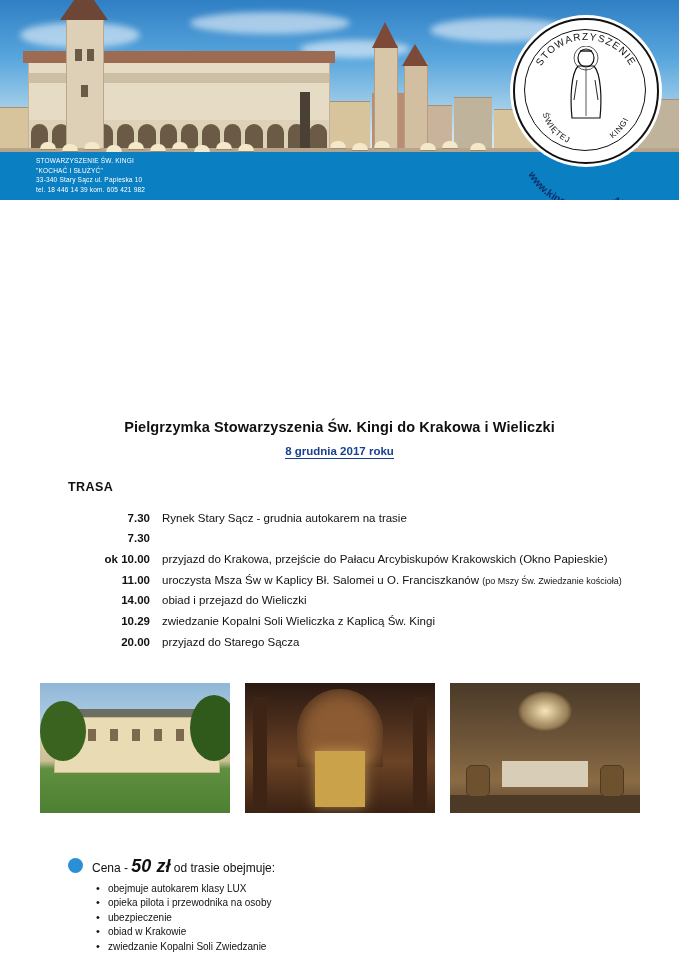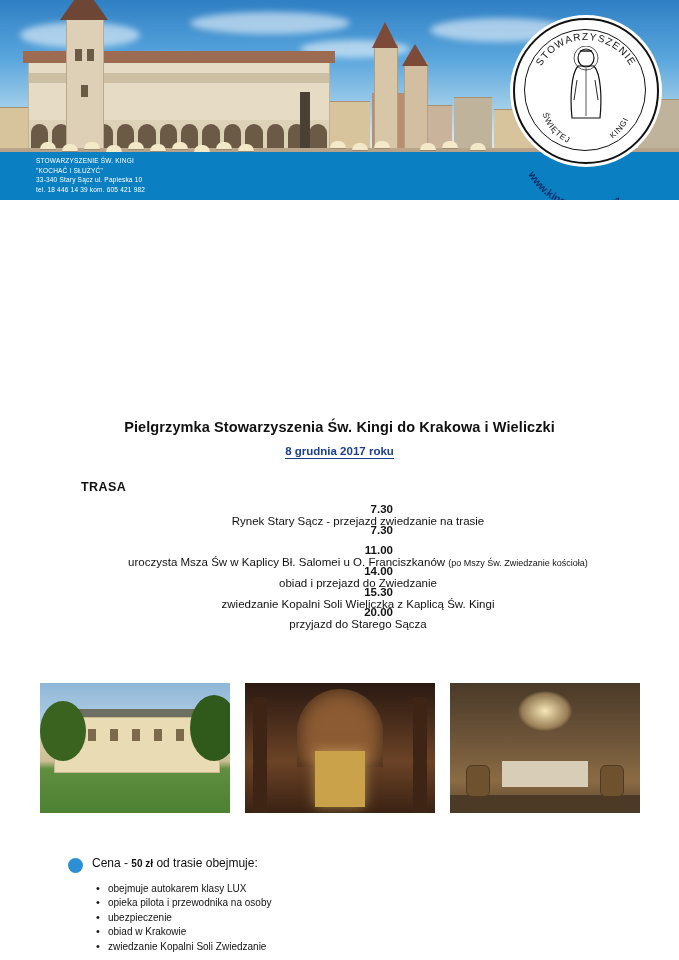--- a/index.html
+++ b/index.html
@@ -240,37 +240,36 @@
     color: #1a3f8f;
     font-weight: bold;
   }
   .subtitle span {
     border-bottom: 1px solid #1a3f8f;
     padding-bottom: 1px;
   }
 
   .trasa-head {
     position: absolute;
-    left: 81px; top: 280px;
+    left: 68px; top: 280px;
     font-size: 12.5px;
     font-weight: bold;
     letter-spacing: 0.4px;
     color: #111;
   }
 
   .schedule {
     position: absolute;
     left: 68px; top: 303px;
     width: 580px;
   }
   .srow {
     display: flex;
-    align-items: center;
+    align-items: flex-end;
     height: 20.7px;
-    flex-direction: column;
   }
   .stime {
     width: 82px;
     text-align: right;
     padding-right: 12px;
     font-size: 11.5px;
     font-weight: bold;
     color: #111;
     flex: none;
   }
@@ -357,21 +356,21 @@
     width: 15px; height: 15px;
     border-radius: 50%;
     background: #2b8fd6;
   }
   .price-line {
     position: absolute;
     left: 92px; top: 656px;
     font-size: 12px;
     color: #111;
   }
-  .price-line b { font-size: 10px; }
+  .price-line b { font-size: 18px; font-style: italic; }
 
   .bullets {
     position: absolute;
     left: 92px; top: 682px;
     font-size: 10px;
     color: #111;
     line-height: 14.4px;
   }
   .bullets div { position: relative; padding-left: 16px; }
   .bullets div:before {
@@ -509,38 +508,42 @@
   <div class="title">Pielgrzymka Stowarzyszenia Św. Kingi do Krakowa i Wieliczki</div>
   <div class="subtitle">
     <span>8 grudnia 2017 roku</span>
   </div>
 
   <div class="trasa-head">TRASA</div>
 
   <div class="schedule">
     <div class="srow">
       <div class="stime">7.30</div>
-      <div class="sdesc">Rynek Stary Sącz  - przejazd zwiedzanie na trasie</div>
+      <div class="sdesc">Rynek Stary Sącz  - grudnia autokarem na trasie</div>
     </div>
     <div class="srow">
       <div class="stime">7.30</div>
+    </div>
+    <div class="srow">
+      <div class="stime">ok 10.00</div>
+      <div class="sdesc">przyjazd do Krakowa, przejście do Pałacu Arcybiskupów Krakowskich (Okno Papieskie)</div>
     </div>
     <div class="srow">
       <div class="stime">11.00</div>
       <div class="sdesc">
         <span>uroczysta Msza Św w Kaplicy Bł. Salomei  u O. Franciszkanów</span>
         <span class="small">(po Mszy Św. Zwiedzanie kościoła)</span>
       </div>
     </div>
     <div class="srow">
       <div class="stime">14.00</div>
-      <div class="sdesc">obiad i przejazd do Zwiedzanie</div>
-    </div>
-    <div class="srow">
-      <div class="stime">15.30</div>
+      <div class="sdesc">obiad i przejazd do Wieliczki</div>
+    </div>
+    <div class="srow">
+      <div class="stime">10.29</div>
       <div class="sdesc">zwiedzanie Kopalni Soli Wieliczka z Kaplicą Św. Kingi</div>
     </div>
     <div class="srow">
       <div class="stime">20.00</div>
       <div class="sdesc">przyjazd do Starego Sącza</div>
     </div>
   </div>
 
   <div class="photos">
     <div class="photo p1">

